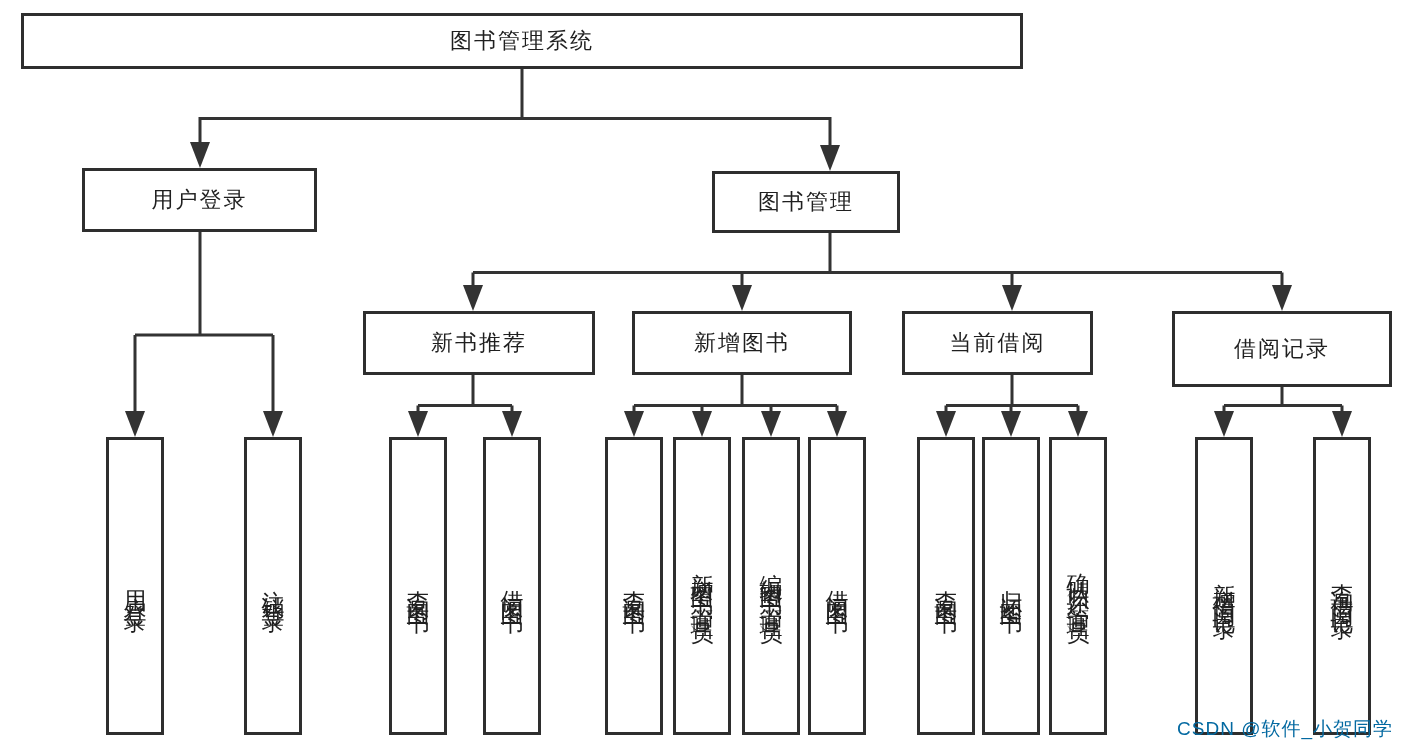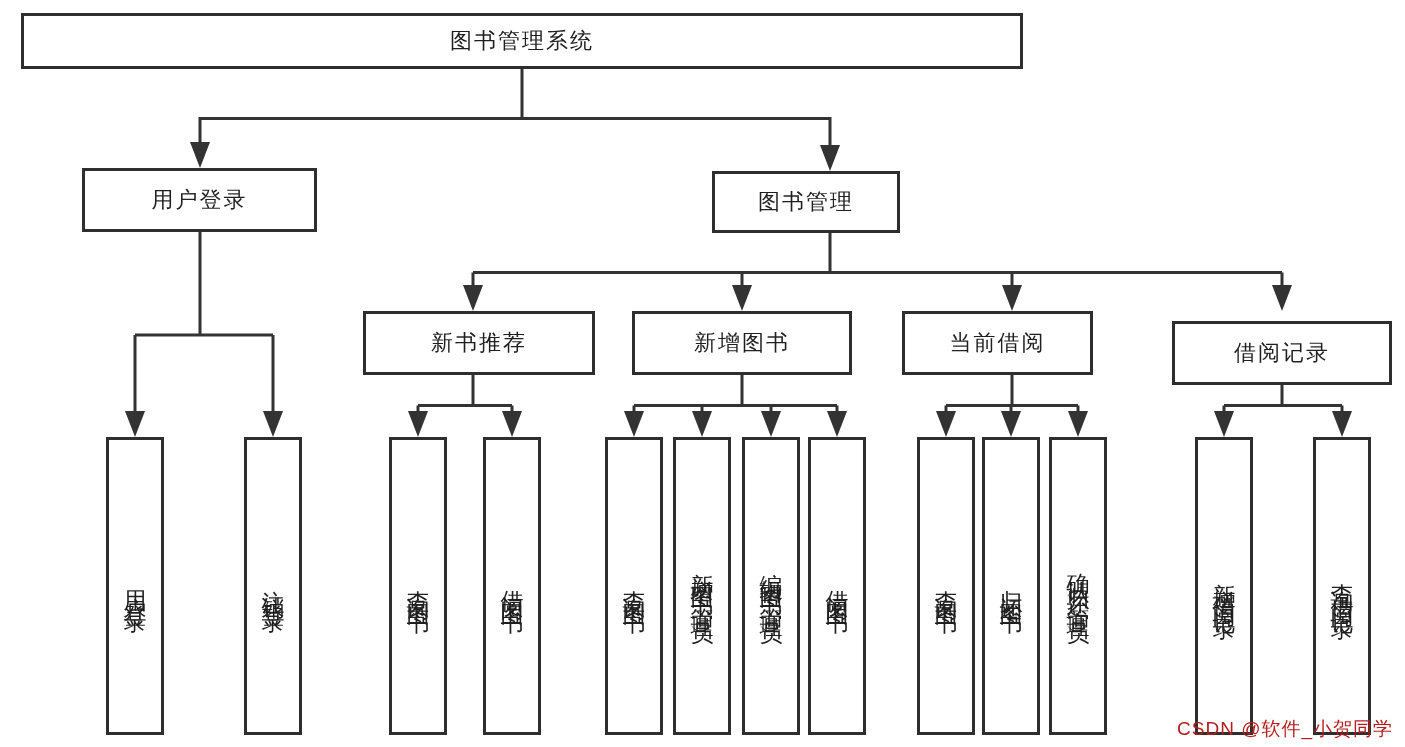--- a/index.html
+++ b/index.html
@@ -13,21 +13,21 @@
     border:3px solid #2e2e2e;background:#ffffff;color:#1f1f1f;
     display:flex;align-items:center;justify-content:center;
   }
   .node.h{font-size:22px;letter-spacing:2px;white-space:nowrap;}
   .node.v span{
     writing-mode:vertical-rl;text-orientation:mixed;
     font-size:23px;letter-spacing:7px;line-height:1;
   }
   .watermark{
     position:absolute;z-index:3;right:12px;bottom:5px;
-    font-size:19px;color:#b91c1c;letter-spacing:1px;white-space:nowrap;
+    font-size:19px;color:#0369a1;letter-spacing:1px;white-space:nowrap;
   }
 </style>
 </head>
 <body>
 
 <div class="canvas">
 
   <svg class="wires" width="1405" height="747" viewBox="0 0 1405 747" fill="none" stroke="#333333" stroke-width="3">
 
     <path d="M522 69 V118.5 M200 118.5 H830 M200 117 V142 M830 117 V145"></path>
@@ -68,21 +68,21 @@
   </svg>
 
   <div class="node h" style="left:21px;top:13px;width:1002px;height:56px">图书管理系统</div>
 
   <div class="node h" style="left:82px;top:168px;width:235px;height:64px">用户登录</div>
   <div class="node h" style="left:712px;top:171px;width:188px;height:62px">图书管理</div>
 
   <div class="node h" style="left:363px;top:311px;width:232px;height:64px">新书推荐</div>
   <div class="node h" style="left:632px;top:311px;width:220px;height:64px">新增图书</div>
   <div class="node h" style="left:902px;top:311px;width:191px;height:64px">当前借阅</div>
-  <div class="node h" style="left:1172px;top:321px;width:220px;height:64px">借阅记录</div>
+  <div class="node h" style="left:1172px;top:311px;width:220px;height:76px">借阅记录</div>
 
   <div class="node v" style="left:106px;top:437px;width:58px;height:298px">
     <span>用户登录</span>
   </div>
   <div class="node v" style="left:244px;top:437px;width:58px;height:298px">
     <span>注销登录</span>
   </div>
 
   <div class="node v" style="left:389px;top:437px;width:58px;height:298px">
     <span>查询图书</span>

